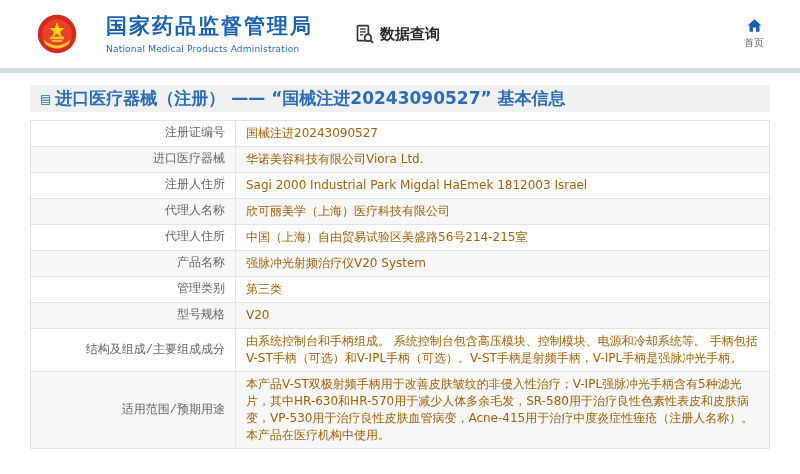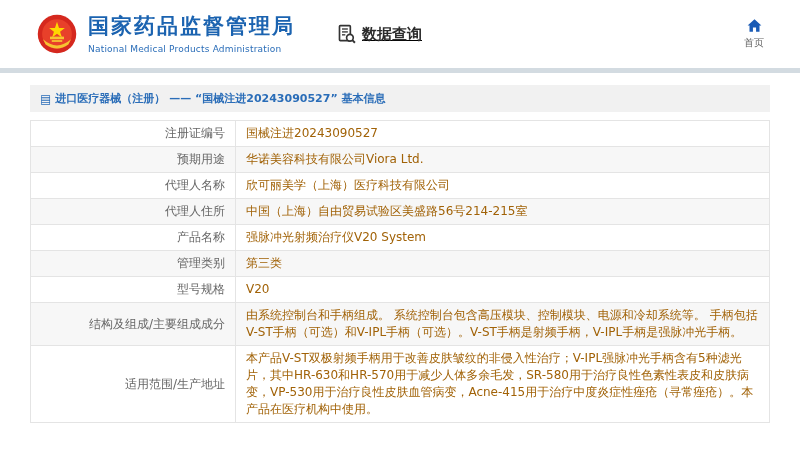--- a/index.html
+++ b/index.html
@@ -1,47 +1,47 @@
 <!DOCTYPE html>
 <html><head>
 <meta charset="utf-8">
 <style>
   * { margin:0; padding:0; box-sizing:border-box; }
   html,body { width:800px; height:474px; overflow:hidden; background:#fff;
     font-family:"DejaVu Sans","Liberation Sans",sans-serif; }
 
   
   .header { height:68px; display:flex; align-items:center; padding:0 36px; background:#fff; }
-  .brand { display:flex; align-items:center; }
+  .brand { display:flex; align-items:center;gap:18px; }
   .emblem { width:42px; height:42px; flex:0 0 42px; }
   .brand-text { margin-left:10px; }
   .org-zh { color:#1b63b0; font-size:21px; font-weight:bold; letter-spacing:2px; line-height:1.15; }
   .org-en { color:#2a6db8; font-size:9px; margin-top:6px; letter-spacing:.2px; }
 
-  .data-query { display:flex; align-items:flex-end; margin-left:42px; cursor:pointer;text-decoration:underline; }
+  .data-query { display:flex; align-items:flex-end; margin-left:42px; cursor:pointer; }
   .dq-icon { width:20px; height:20px; margin-right:5px; }
   .dq-label { color:#2b2b2b; font-size:15px; font-weight:bold; }
 
   .header-right { margin-left:auto; display:flex; align-items:center; gap:40px; }
   .hnav { display:flex; flex-direction:column; align-items:center; cursor:pointer; }
   .hnav svg { width:15px; height:15px; }
   .hnav-label { margin-top:3px; font-size:10px; color:#666; white-space:nowrap; }
 
   .divider { height:5px; background:#d3dbe1; }
 
   
   .content { padding:12px 30px 0 30px; }
   .page-title-bar { background:#f1f1f1; height:27px; display:flex; align-items:center; padding:0 10px; }
   .doc-icon { color:#2a6db8; font-size:12px; margin-right:4px; line-height:1; }
-  .page-title { color:#2a6db8; font-size:11px; font-weight:bold; }
+  .page-title { color:#2a6db8; font-size:17px; font-weight:bold; }
 
   table.info { width:100%; border-collapse:collapse; margin-top:8px; }
   table.info td { border:1px solid #e4e4e4; font-size:12px; line-height:17px;
     padding:4px 10px; vertical-align:middle; }
-  td.lbl { width:205px; text-align:right; color:#666; padding-right:13px; white-space:nowrap; }
+  td.lbl { width:205px; text-align:right; color:#666; padding-right:13px; white-space:nowrap;font-family:Liberation Mono, monospace; }
   td.val { color:#a16207; }
   tr:nth-child(even) { background:#f7f7f7; }
   tr:nth-child(odd) { background:#fff; }
 </style>
 </head>
 <body>
 
 <div class="header">
   <div class="brand">
     <svg class="emblem" viewBox="0 0 48 48">
@@ -88,22 +88,26 @@
     <span class="page-title">进口医疗器械（注册） —— “国械注进20243090527” 基本信息</span>
   </div>
 
   <table class="info">
     <tbody>
       <tr>
         <td class="lbl">注册证编号</td>
         <td class="val">国械注进20243090527</td>
       </tr>
       <tr>
-        <td class="lbl">预期用途</td>
+        <td class="lbl">进口医疗器械</td>
         <td class="val">华诺美容科技有限公司Viora Ltd.</td>
+      </tr>
+      <tr>
+        <td class="lbl">注册人住所</td>
+        <td class="val">Sagi 2000 Industrial Park Migdal HaEmek 1812003 Israel</td>
       </tr>
       <tr>
         <td class="lbl">代理人名称</td>
         <td class="val">欣可丽美学（上海）医疗科技有限公司</td>
       </tr>
       <tr>
         <td class="lbl">代理人住所</td>
         <td class="val">中国（上海）自由贸易试验区美盛路56号214-215室</td>
       </tr>
       <tr>
@@ -116,19 +120,19 @@
       </tr>
       <tr>
         <td class="lbl">型号规格</td>
         <td class="val">V20</td>
       </tr>
       <tr>
         <td class="lbl">结构及组成/主要组成成分</td>
         <td class="val">由系统控制台和手柄组成。 系统控制台包含高压模块、控制模块、电源和冷却系统等。 手柄包括V-ST手柄（可选）和V-IPL手柄（可选）。V-ST手柄是射频手柄，V-IPL手柄是强脉冲光手柄。</td>
       </tr>
       <tr>
-        <td class="lbl">适用范围/生产地址</td>
-        <td class="val">本产品V-ST双极射频手柄用于改善皮肤皱纹的非侵入性治疗；V-IPL强脉冲光手柄含有5种滤光片，其中HR-630和HR-570用于减少人体多余毛发，SR-580用于治疗良性色素性表皮和皮肤病变，VP-530用于治疗良性皮肤血管病变，Acne-415用于治疗中度炎症性痤疮（寻常痤疮）。本产品在医疗机构中使用。</td>
+        <td class="lbl">适用范围/预期用途</td>
+        <td class="val">本产品V-ST双极射频手柄用于改善皮肤皱纹的非侵入性治疗；V-IPL强脉冲光手柄含有5种滤光片，其中HR-630和HR-570用于减少人体多余毛发，SR-580用于治疗良性色素性表皮和皮肤病变，VP-530用于治疗良性皮肤血管病变，Acne-415用于治疗中度炎症性痤疮（注册人名称）。本产品在医疗机构中使用。</td>
       </tr>
 
     </tbody>
   </table>
 </div>
 
 </body></html>

